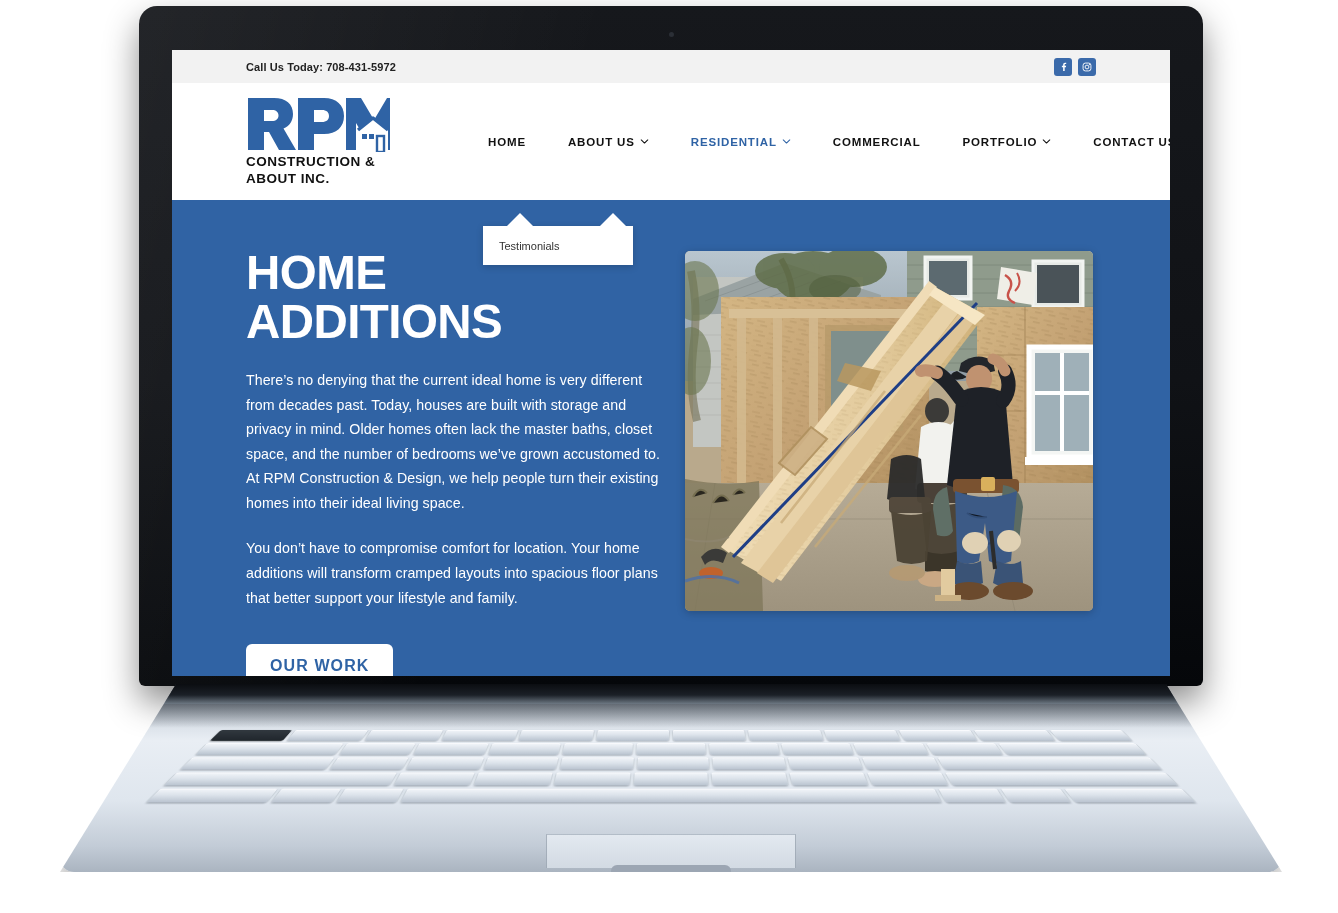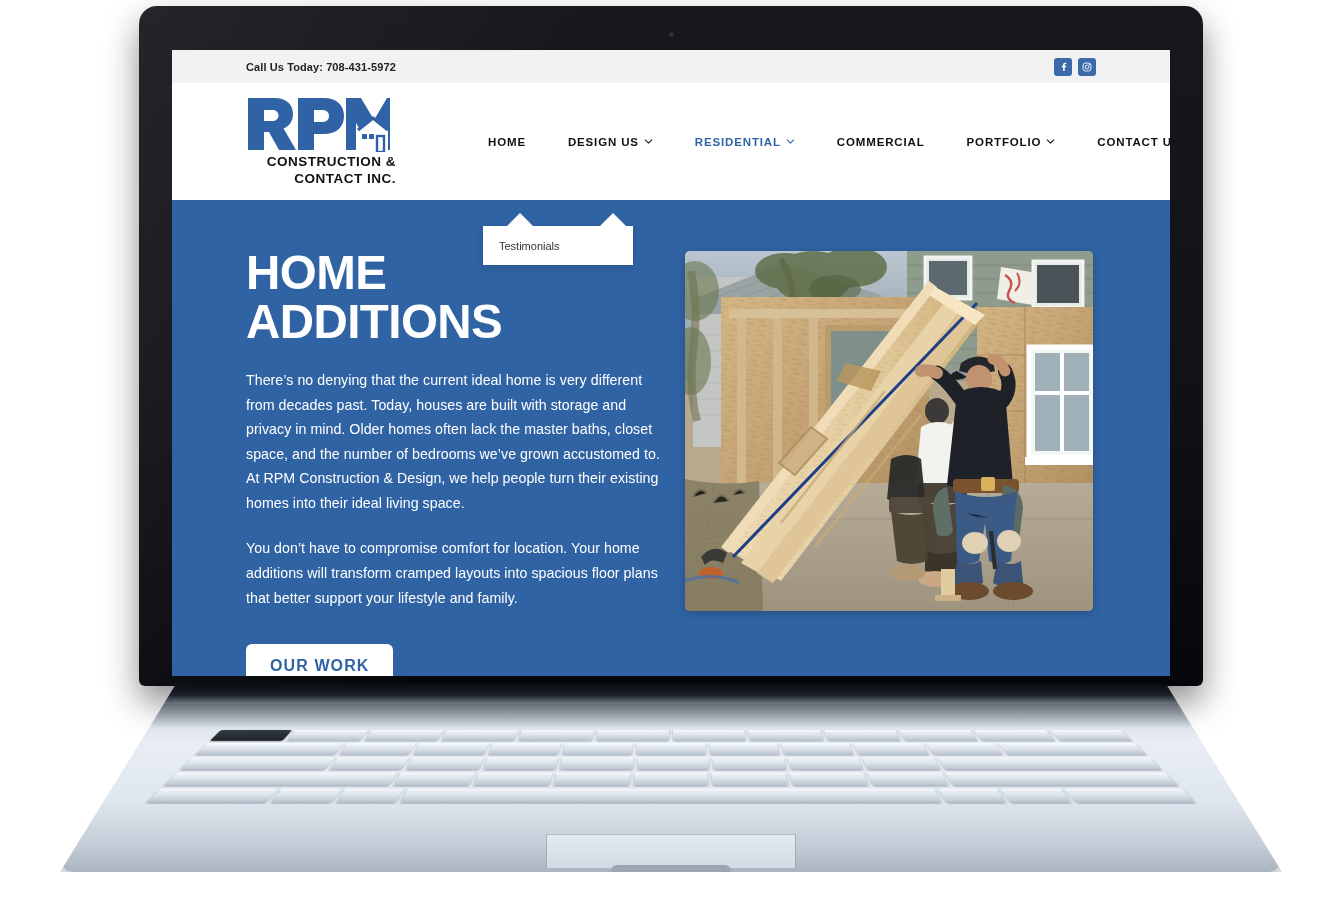--- a/index.html
+++ b/index.html
@@ -150,21 +150,21 @@
     position:relative;
   }
 
   
   .logo{ width:150px; flex:0 0 150px; }
   .logo-mark{
     position:relative; width:146px; height:56px;
   }
   .logo-mark svg{ display:block; }
   .logo-text{
-    text-align:right; color:#111; font-weight:700;
+    text-align:left; color:#111; font-weight:700;
     font-size:13.5px; letter-spacing:.5px; line-height:1.22;
     margin-top:2px;
   }
 
   
   .nav{
     display:flex; align-items:center; gap:26px;
     margin-left:76px;
   }
   .nav-item{
@@ -285,32 +285,32 @@
 
               <path d="M112 34l15-12 15 12v22h-30V34z" fill="#ffffff"></path>
               <path d="M112 34l15-12 15 12" fill="none" stroke="#2f63a5" stroke-width="3.4" stroke-linejoin="round"></path>
               <rect x="116" y="38" width="5" height="5" fill="#2f63a5"></rect>
               <rect x="123" y="38" width="5" height="5" fill="#2f63a5"></rect>
               <rect x="131" y="40" width="7" height="16" fill="none" stroke="#2f63a5" stroke-width="2.4"></rect>
             </svg>
           </div>
           <div class="logo-text">
             <div>CONSTRUCTION &amp;</div>
-            <div>CONTACT INC.</div>
+            <div>ABOUT INC.</div>
           </div>
         </div>
 
         <nav class="nav">
 
           <div class="nav-item">
             <span>HOME</span>
           </div>
 
           <div class="nav-item">
-            <span>DESIGN US</span>
+            <span>ABOUT US</span>
             <svg class="caret" viewBox="0 0 10 10">
               <path d="M1.4 3.3L5 6.7l3.6-3.4" fill="none" stroke="#111111" stroke-width="1.2" stroke-linecap="round" stroke-linejoin="round"></path>
             </svg>
           </div>
 
           <div class="nav-item active">
             <span>RESIDENTIAL</span>
             <svg class="caret" viewBox="0 0 10 10">
               <path d="M1.4 3.3L5 6.7l3.6-3.4" fill="none" stroke="#2f63a5" stroke-width="1.2" stroke-linecap="round" stroke-linejoin="round"></path>
             </svg>

